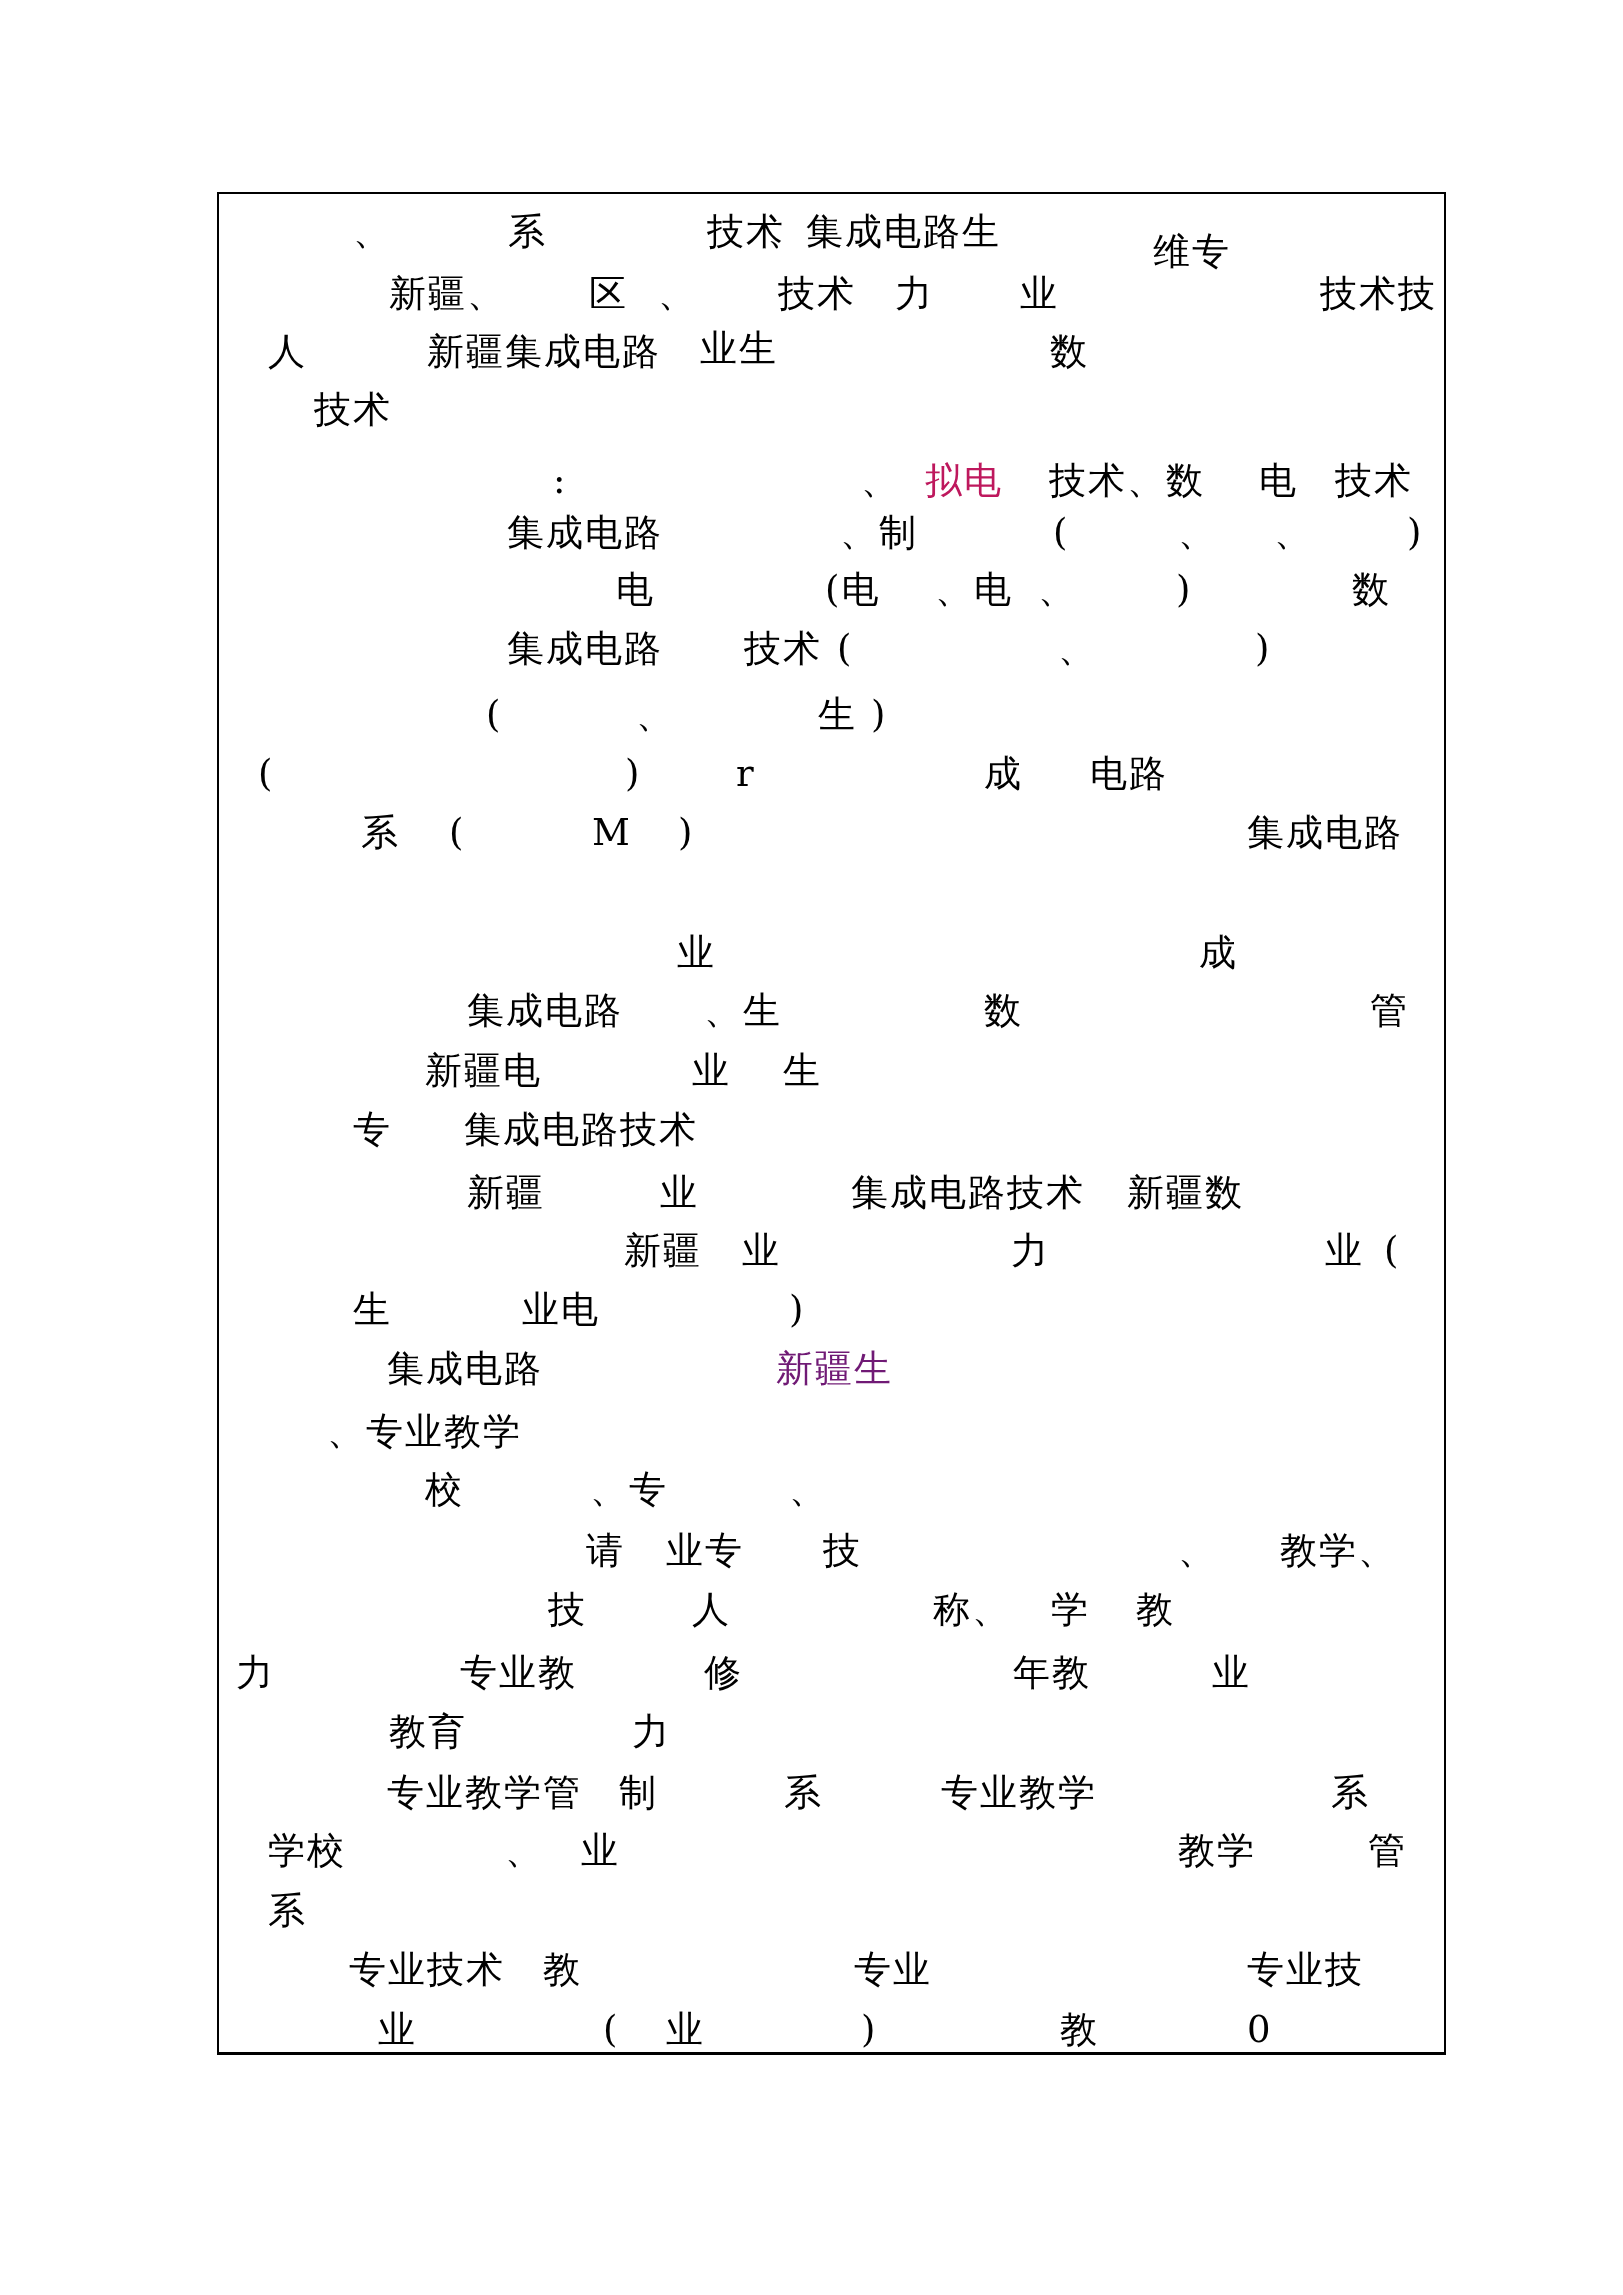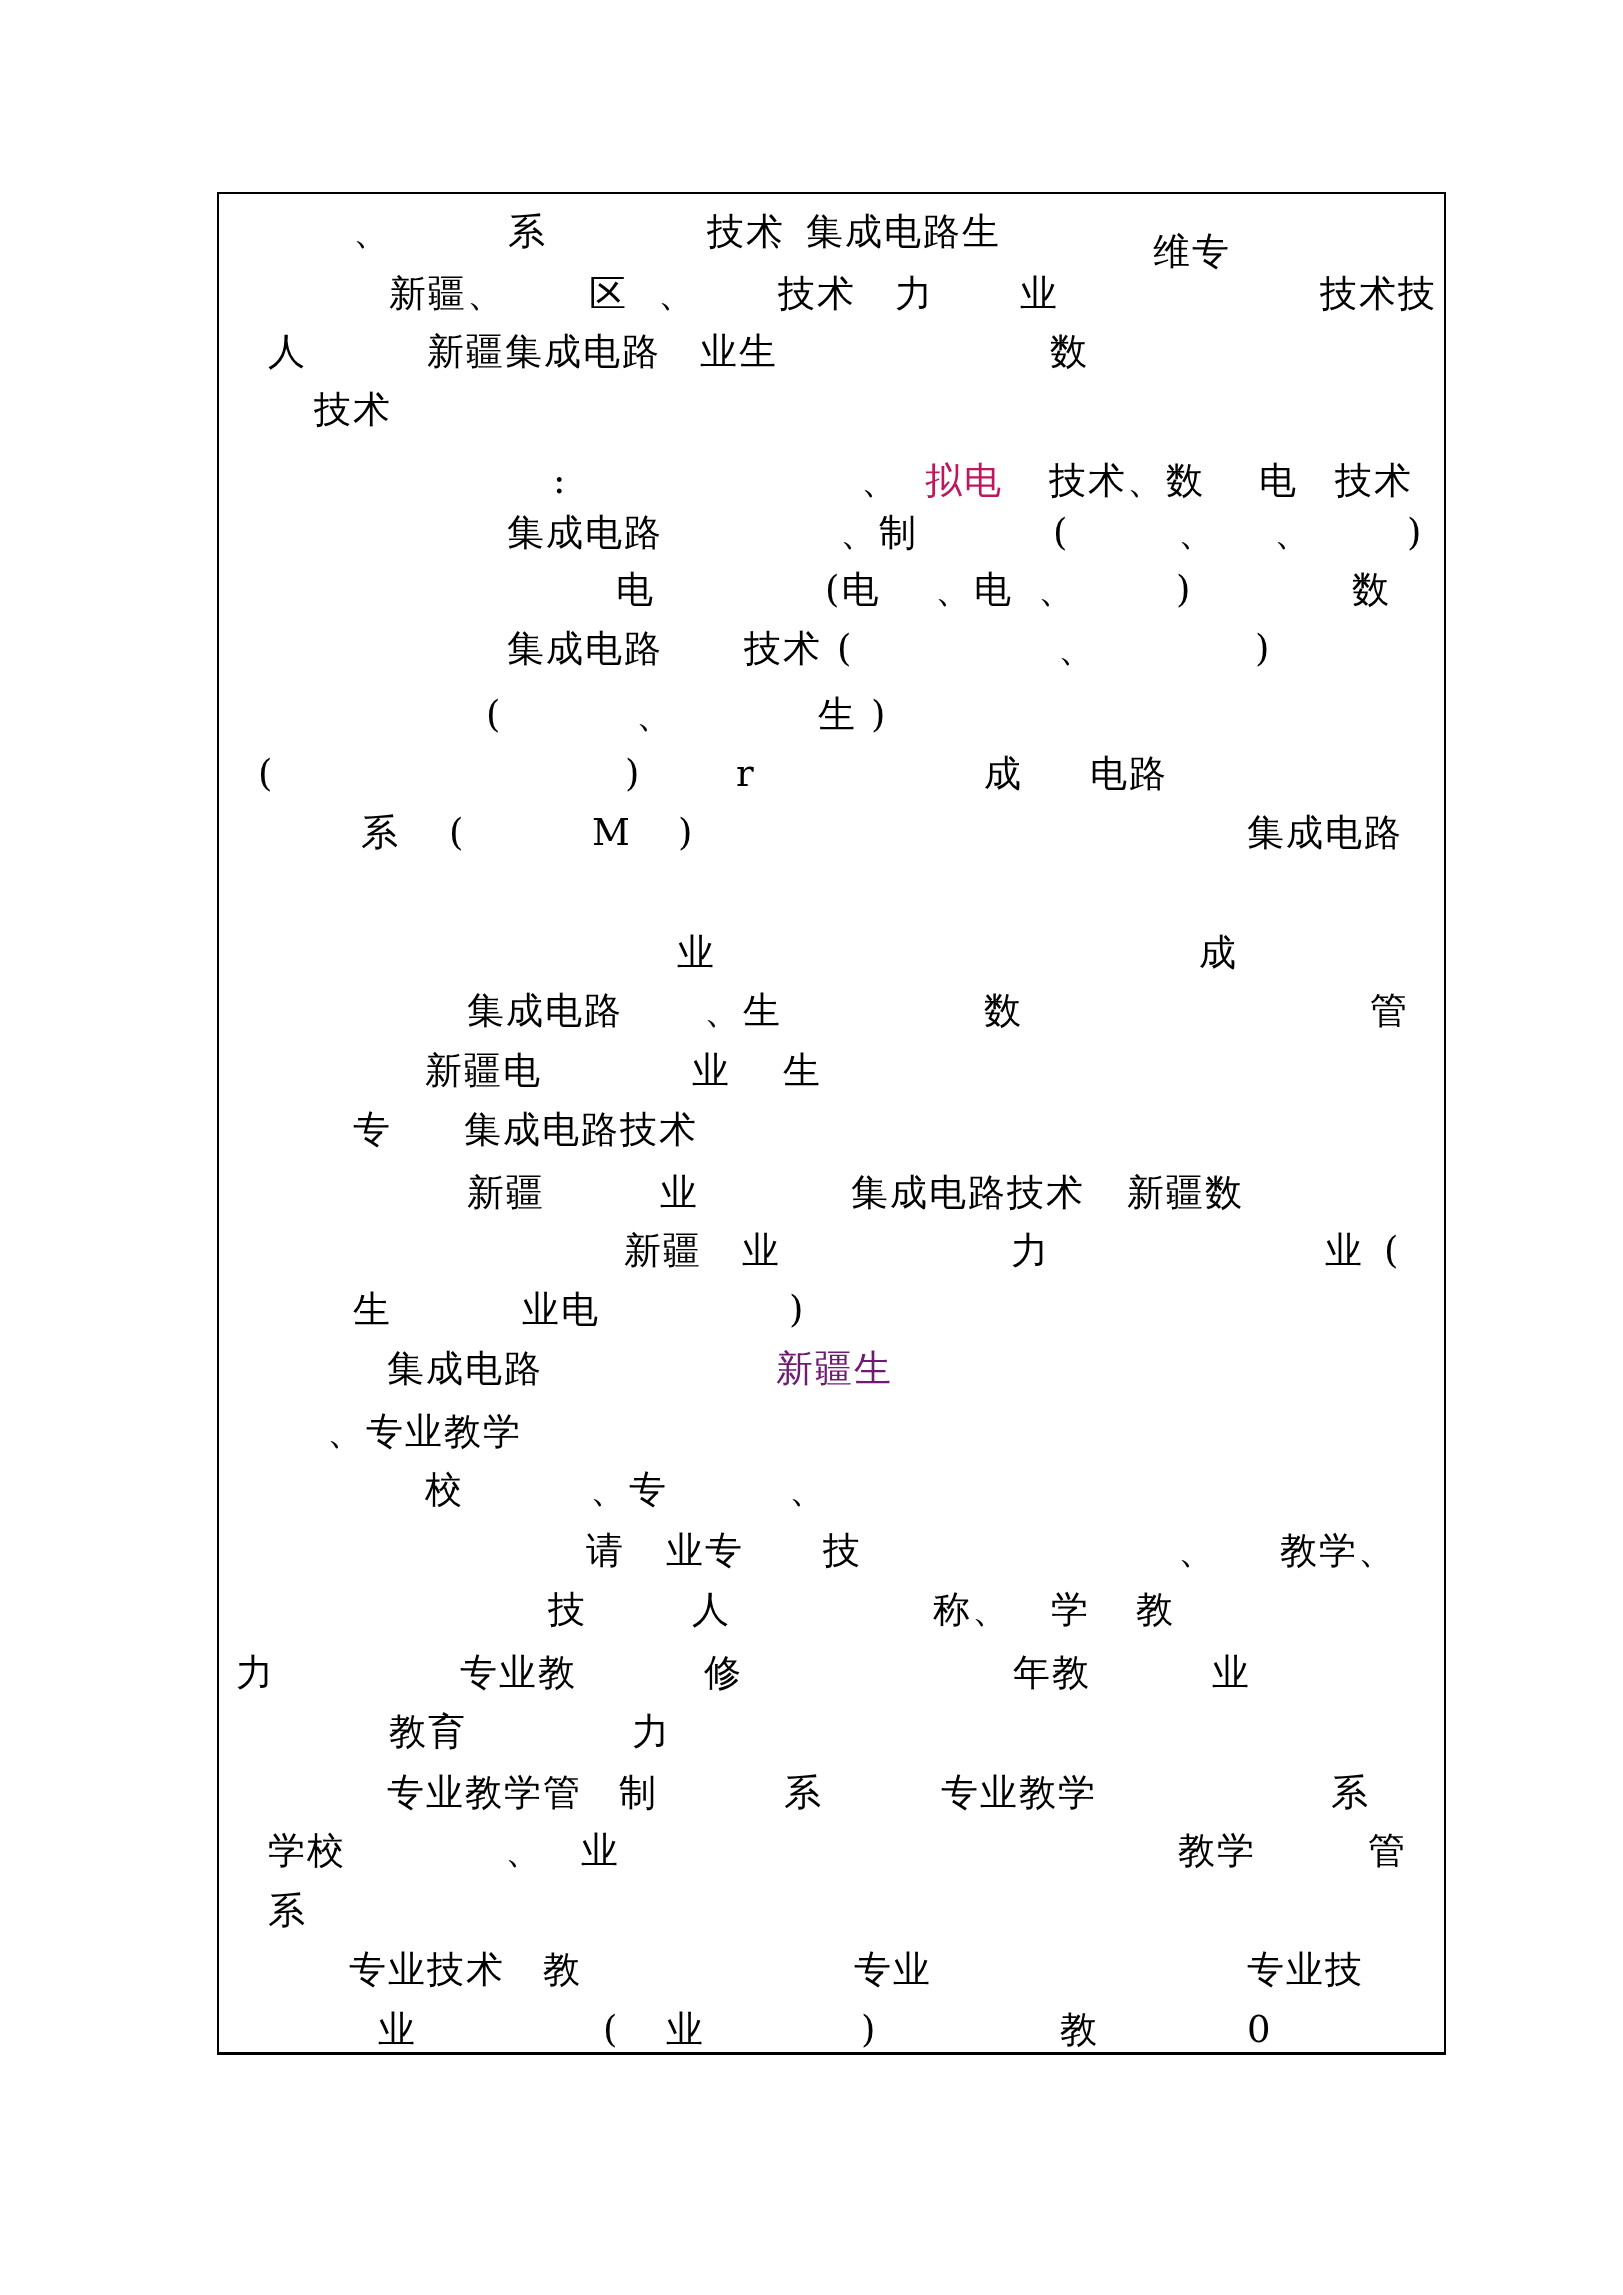--- a/index.html
+++ b/index.html
@@ -52,21 +52,21 @@
       <span class="frag" style="left: 1153px; top: 213px; color: rgb(0, 0, 0); margin-top: 20px;">维专</span>
       <span class="frag" style="left: 389px; top: 275px; color: rgb(0, 0, 0);">新疆、</span>
       <span class="frag" style="left: 589px; top: 275px; color: rgb(0, 0, 0);">区</span>
       <span class="frag" style="left: 658px; top: 275px; color: rgb(0, 0, 0);">、</span>
       <span class="frag" style="left: 778px; top: 275px; color: rgb(0, 0, 0);">技术</span>
       <span class="frag" style="left: 895px; top: 275px; color: rgb(0, 0, 0);">力</span>
       <span class="frag" style="left: 1020px; top: 275px; color: rgb(0, 0, 0);">业</span>
       <span class="frag" style="left: 1320px; top: 275px; color: rgb(0, 0, 0);">技术技</span>
       <span class="frag" style="left: 268px; top: 333px; color: rgb(0, 0, 0);">人</span>
       <span class="frag" style="left: 427px; top: 333px; color: rgb(0, 0, 0);">新疆集成电路</span>
-      <span class="frag" style="left: 700px; top: 333px; color: rgb(0, 0, 0);">业生</span>
+      <span class="frag" style="left: 700px; top: 333px; color: rgb(0, 0, 0); font-family: Liberation Mono, monospace;">业生</span>
       <span class="frag" style="left: 1050px; top: 333px; color: rgb(0, 0, 0);">数</span>
       <span class="frag" style="left: 314px; top: 391px; color: rgb(0, 0, 0);">技术</span>
       <span class="frag" style="left: 553px; top: 462px; color: rgb(0, 0, 0);">:</span>
       <span class="frag" style="left: 861px; top: 462px; color: rgb(0, 0, 0);">、</span>
       <span class="frag" style="left: 925px; top: 462px; color: #be185d;">拟电</span>
       <span class="frag" style="left: 1049px; top: 462px; color: rgb(0, 0, 0);">技术、数</span>
       <span class="frag" style="left: 1259px; top: 462px; color: rgb(0, 0, 0);">电</span>
       <span class="frag" style="left: 1335px; top: 462px; color: rgb(0, 0, 0);">技术</span>
       <span class="frag" style="left: 507px; top: 514px; color: rgb(0, 0, 0);">集成电路</span>
       <span class="frag" style="left: 840px; top: 514px; color: rgb(0, 0, 0);">、制</span>

